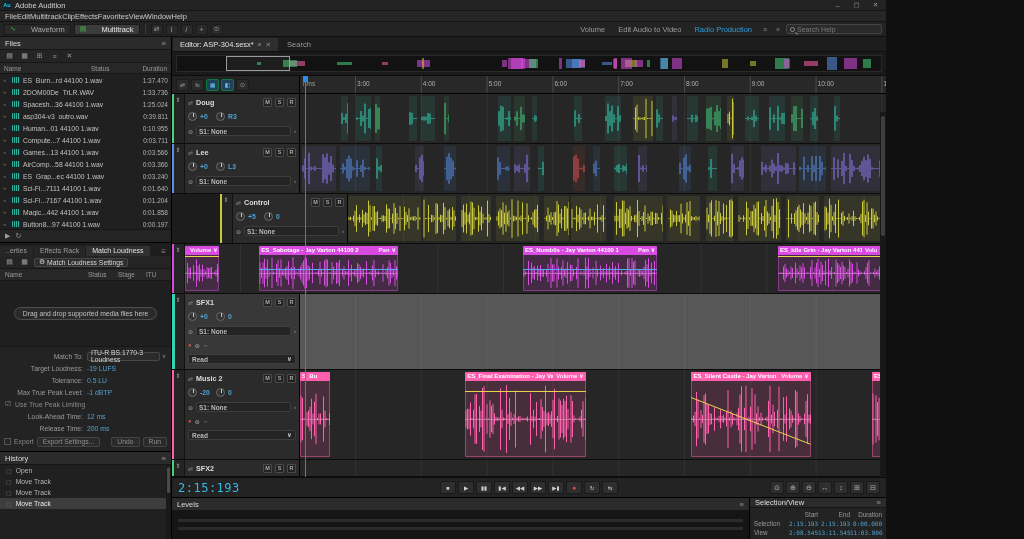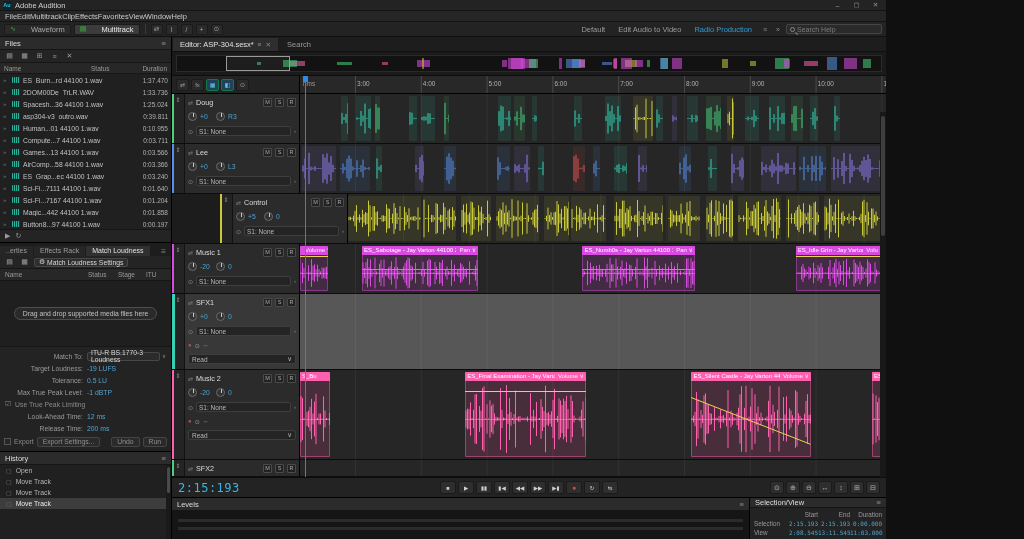--- a/index.html
+++ b/index.html
@@ -100,21 +100,21 @@
   .timeline { flex:1; position:relative; display:flex; flex-direction:column; min-height:0; }
   .rulerrow { height:18px; flex:none; display:flex; border-bottom:1px solid #000; }
   .lanetools { width:128px; flex:none; background:#232323; border-right:1px solid #000; display:flex; align-items:center; gap:2px; padding:0 4px; }
   .ltb { width:13px; height:12px; background:#2a2a2a; border:1px solid #1b1b1b; border-radius:2px; display:flex; align-items:center; justify-content:center; color:#9f9f9f; font-size:6px; }
   .ltb.on { background:#1f4259; color:#6cc2f2; border-color:#174; }
   .ruler { flex:1; position:relative; background:#282828; overflow:hidden;
     background-image:linear-gradient(to right, #4a4a4a 1px, transparent 1px);
     background-size:65.8px 100%; background-position:55px 0; }
   .ruler-unit { position:absolute; left:3px; top:4px; font-size:6.5px; color:#9a9a9a; }
   .rlabel { position:absolute; top:4px; font-size:6.5px; color:#b0b0b0; }
-  .trackswrap { flex:1; min-height:0; overflow:hidden; background:#1c1c1c; position:relative; }
+  .trackswrap { flex:1; min-height:0; overflow:hidden; background:#1c1c1c; position:relative;font-weight:bold; }
   .track { display:flex; border-bottom:1px solid #0c0c0c; overflow:hidden; }
   .tstrip { width:13px; flex:none; background:#242424; border-right:1px solid #121212; position:relative; display:flex; justify-content:center; padding-top:2px; color:#8a8a8a; font-size:6px; }
   .tstrip::before { content:''; position:absolute; left:0; top:0; bottom:0; width:2px; background:var(--tc,#888); }
   .track.sel .tstrip::before { width:3px; }
   .thead { width:115px; flex:none; background:#2b2b2b; border-right:1px solid #000; padding:1px 3px; display:flex; flex-direction:column; overflow:hidden; }
   .track.sel .thead { background:#383838; }
   .trow { display:flex; align-items:center; gap:3px; height:14px; flex:none; }
   .trow.r2 { height:15px; }
   .tgrip { color:#7d7d7d; font-size:6px; }
   .tname { flex:1; color:#dcdcdc; font-size:7.2px; white-space:nowrap; overflow:hidden; }
@@ -203,21 +203,21 @@
         <span class="vicon">▤</span>
         <span>Multitrack</span>
       </span>
     <span class="toolsep"></span>
     <span class="toolbtn">⇄</span>
       <span class="toolbtn">I</span>
       <span class="toolbtn">/</span>
       <span class="toolbtn">+</span>
       <span class="toolbtn">⊙</span>
     <span class="grow"></span>
-    <span class="wsbtn">Default</span>
+    <span class="wsbtn">Volume</span>
       <span class="wsbtn">Edit Audio to Video</span>
       <span class="wsbtn on">Radio Production</span>
     <span class="wsicon">≡</span>
     <span class="wsicon">»</span>
     <span class="search">
       <span class="maglass"></span>
       <input placeholder="Search Help" style="">
     </span>
   </div>
 
@@ -1007,41 +1007,20 @@
                       <path d="M1.0 10.5V34.5M2.5 11.5V33.5M4.0 16.5V28.5M5.5 2.7V42.3M7.0 8.8V36.2M8.5 20.4V24.6M10.0 15.8V29.2M11.5 8.0V37.0M13.0 22.0V23.0M14.5 3.6V41.4M16.0 22.0V23.0M17.5 16.8V28.2M19.0 15.3V29.7M20.5 20.0V25.0M22.0 21.8V23.2M23.5 21.0V24.0M25.0 17.5V27.5M26.5 22.0V23.0M28.0 20.2V24.8M29.5 14.8V30.2M31.0 20.3V24.7M32.5 21.9V23.1M34.0 22.0V23.0M35.5 20.8V24.2M37.0 17.8V27.2M38.5 5.5V39.5M40.0 3.8V41.2M41.5 19.1V25.9M43.0 6.3V38.7M44.5 15.7V29.3M46.0 22.0V23.0M47.5 12.4V32.6M49.0 12.6V32.4M50.5 18.7V26.3M52.0 15.5V29.5M53.5 20.4V24.6M55.0 22.0V23.0M56.5 22.0V23.0M58.0 17.4V27.6M59.5 11.1V33.9M61.0 21.8V23.2M62.5 18.4V26.6M64.0 19.9V25.1M65.5 19.9V25.1M67.0 7.5V37.5M68.5 19.0V26.0M70.0 21.7V23.3M71.5 21.5V23.5M73.0 22.0V23.0M74.5 22.0V23.0M76.0 7.9V37.1M77.5 18.0V27.0M79.0 16.0V29.0M80.5 13.7V31.3M82.0 19.2V25.8" stroke="#c9c93a" stroke-width="1" fill="none"></path>
                     </svg>
                   </div>
   </div>
               </div>
             </div>
             <div class="track" style="height: 50px; --tc: #d94ae0;">
               <div class="tstrip">
                 <span>⇕</span>
               </div>
-              <div class="thead">
-                <div class="trow r1">
-                  <span class="tgrip">⇄</span>
-                  <span class="tname">Music 1</span>
-                  <span class="tbtn">M</span>
-                  <span class="tbtn">S</span>
-                  <span class="tbtn">R</span>
-                </div>
-                <div class="trow r2">
-                  <span class="knob"></span>
-                  <span class="tval">-20</span>
-                  <span class="knob"></span>
-                  <span class="tval">0</span>
-                </div>
-                <div class="trow r3">
-                  <span class="tio">⊙</span>
-                  <span class="tinput">S1: None</span>
-                  <span class="tarrow">›</span>
-                </div>
-
-              </div>
               <div class="lane">
                 <div class="clip labeled" style="left: 0%; width: 4.8%; background: rgba(217, 74, 224, 0.16); box-shadow: rgba(217, 74, 224, 0.45) 0px 0px 0px 1px inset;">
     <div class="clip-head" style="background: rgb(217, 74, 224);">
       <span class="clip-label"></span>
       <span class="clip-right">Volume ∨</span>
     </div>
     <div class="clip-wave">
                     <svg width="35" height="36" viewBox="0 0 35 36" style="display:block">
                       <path d="M1.0 17.5V18.5M2.5 7.9V28.1M4.0 12.9V23.1M5.5 12.4V23.6M7.0 17.5V18.5M8.5 10.2V25.8M10.0 16.7V19.3M11.5 4.2V31.8M13.0 10.7V25.3M14.5 9.3V26.7M16.0 14.4V21.6M17.5 9.7V26.3M19.0 14.0V22.0M20.5 16.4V19.6M22.0 12.3V23.7M23.5 13.1V22.9M25.0 12.5V23.5M26.5 12.0V24.0M28.0 17.5V18.5M29.5 16.8V19.2M31.0 14.8V21.2M32.5 8.9V27.1M34.0 12.3V23.7" stroke="#d94ae0" stroke-width="1" fill="none"></path>
                     </svg>

